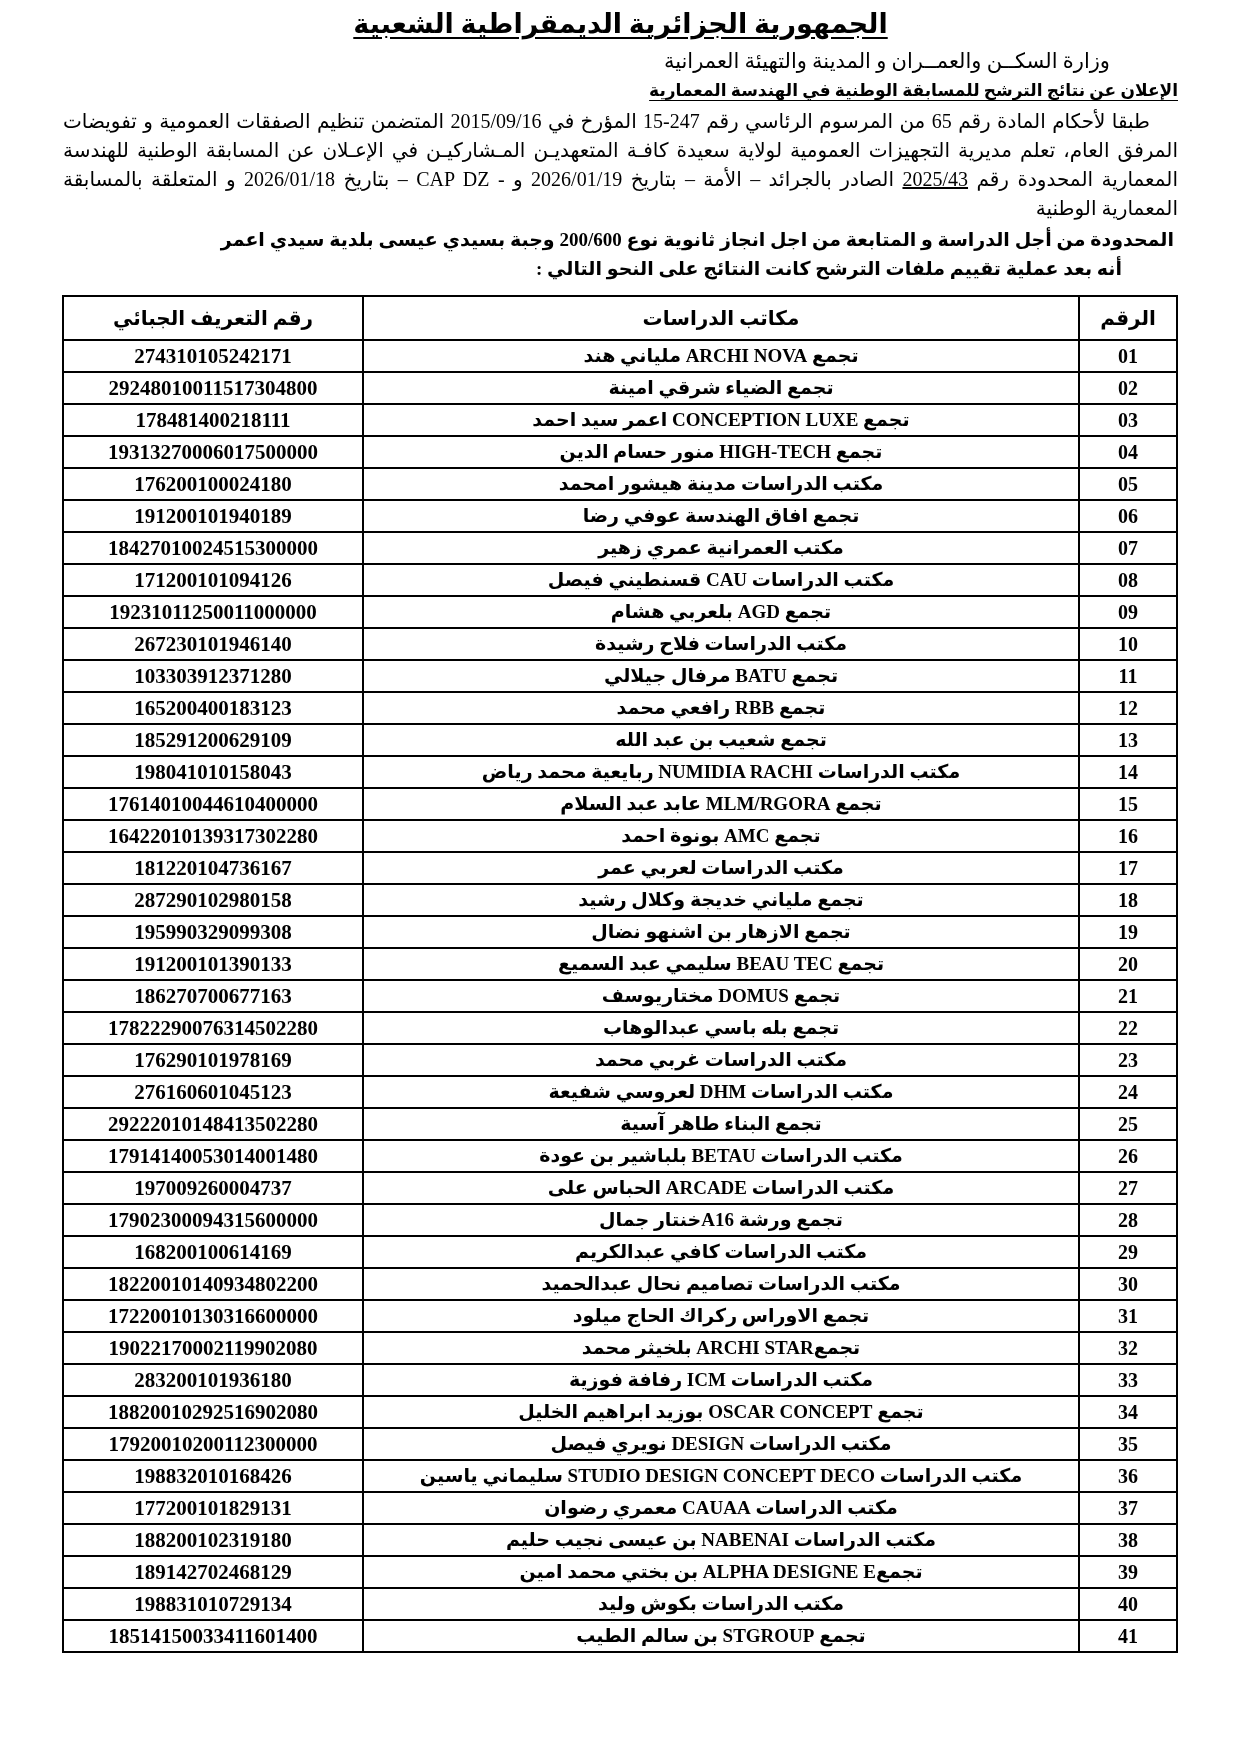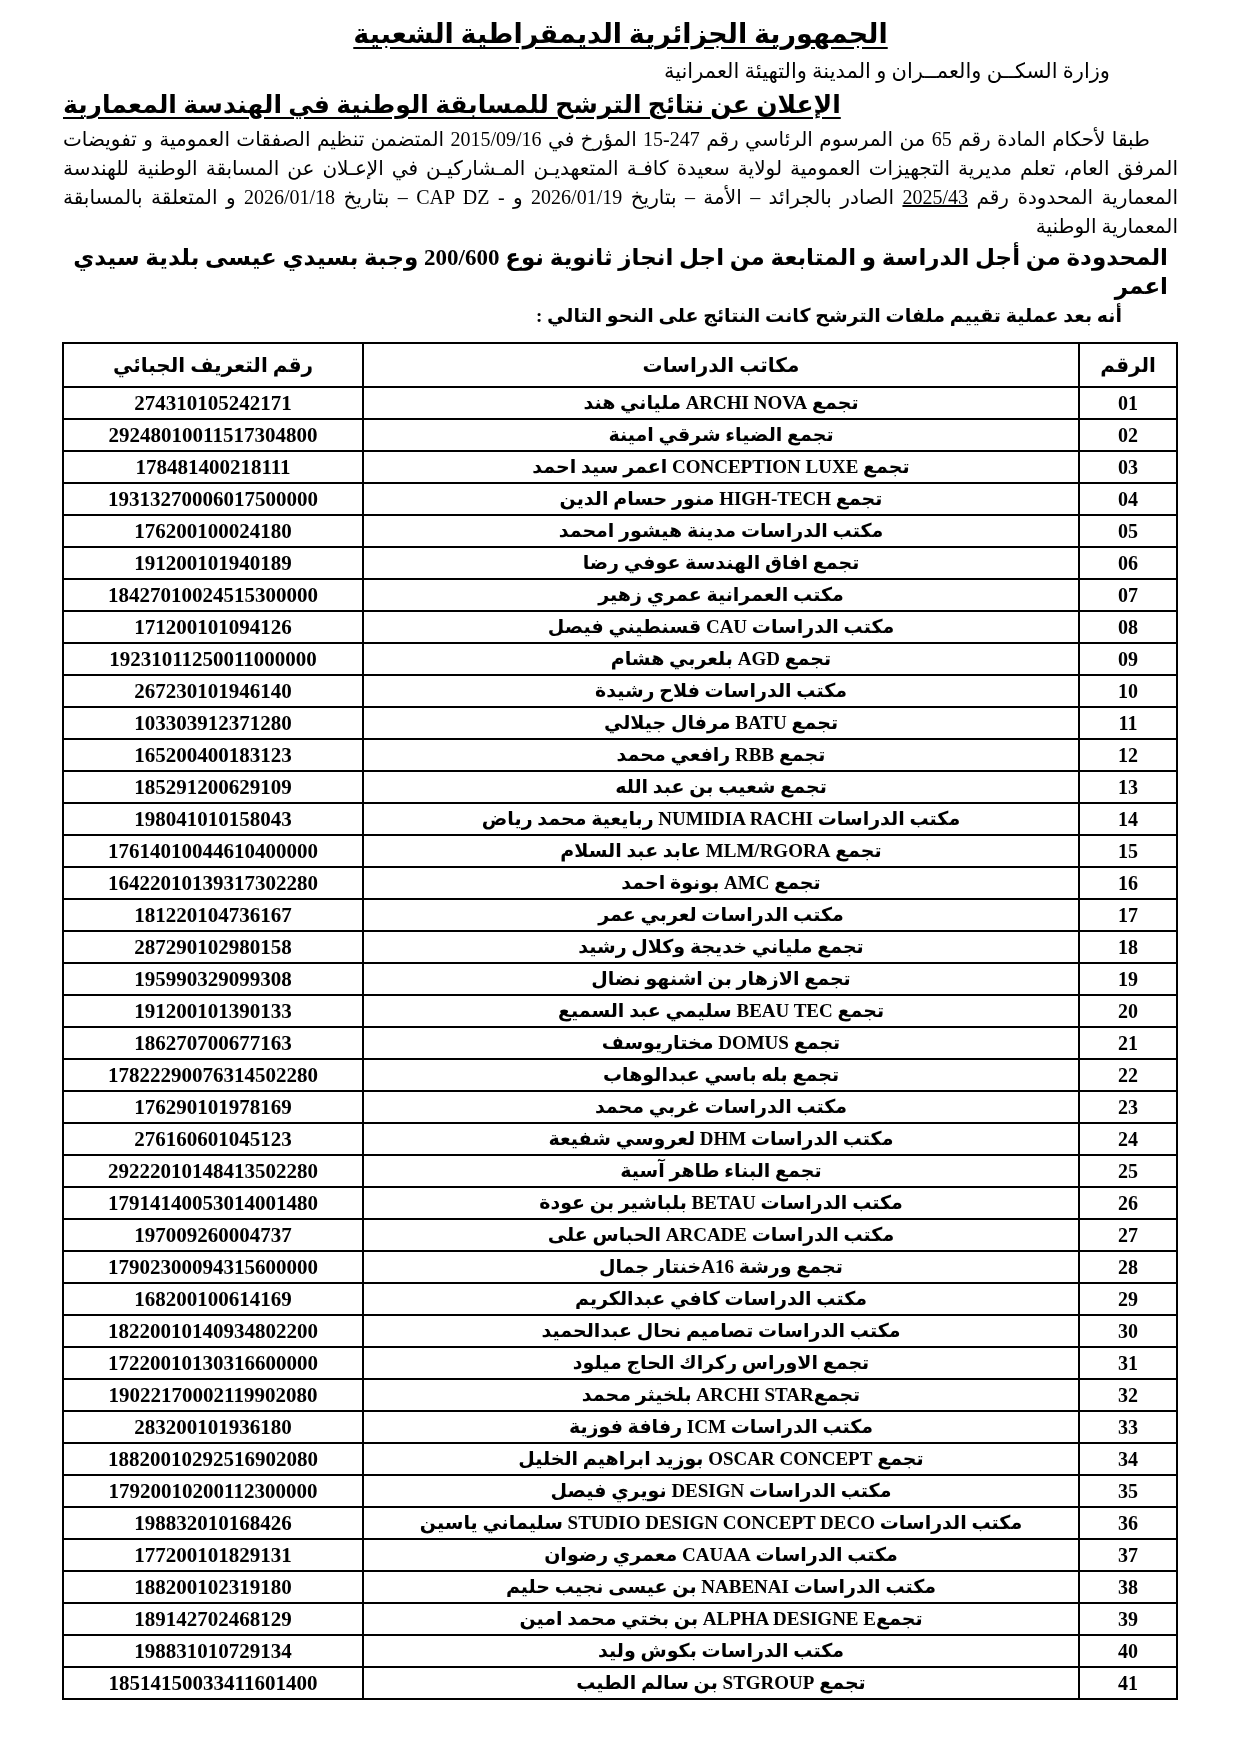--- a/index.html
+++ b/index.html
@@ -9,21 +9,21 @@
   }
   body {
     width: 1241px;
     height: 1754px;
     position: relative;
     font-family: "Liberation Serif", "DejaVu Sans", serif;
     color: #000;
     direction: rtl;
   }
   .doc {
-    padding: 16px 63px 0 63px;
+    padding: 6px 63px 0 63px;
   }
   .republic-title {
     text-align: center;
     font-size: 27px;
     font-weight: bold;
     margin: 2px 0 6px 0;
   }
   .republic-title span { text-decoration: underline; text-underline-offset: 4px; }
   .ministry-line, .directorate-line {
     text-align: right;
@@ -32,37 +32,37 @@
     padding-right: 68px;
   }
   .rc-line {
     text-align: right;
     font-size: 21px;
     line-height: 30px;
     padding-right: 68px;
   }
   .rc-line .rc-number { font-weight: bold; font-size: 22px; }
   .announce-title {
-    text-align: left;
-    font-size: 25px;
+    text-align: right;
+    font-size: 17px;
     font-weight: bold;
     margin: 4px 0 6px 0;
   }
   .announce-title span { text-decoration: underline; text-underline-offset: 4px; }
   .intro {
     margin: 0;
     font-size: 20px;
     line-height: 29px;
     text-align: justify;
     text-indent: 28px;
   }
   .intro .ref-underline { text-decoration: underline; }
   .bold-line {
-    margin: 2px 10px 0 0;
-    font-size: 23px;
+    margin: 2px 4px 0 0;
+    font-size: 19px;
     line-height: 29px;
     font-weight: bold;
     text-align: right;
   }
   .results-line {
     margin: 0 0 0 0;
     font-size: 19px;
     line-height: 29px;
     font-weight: bold;
     text-align: right;

